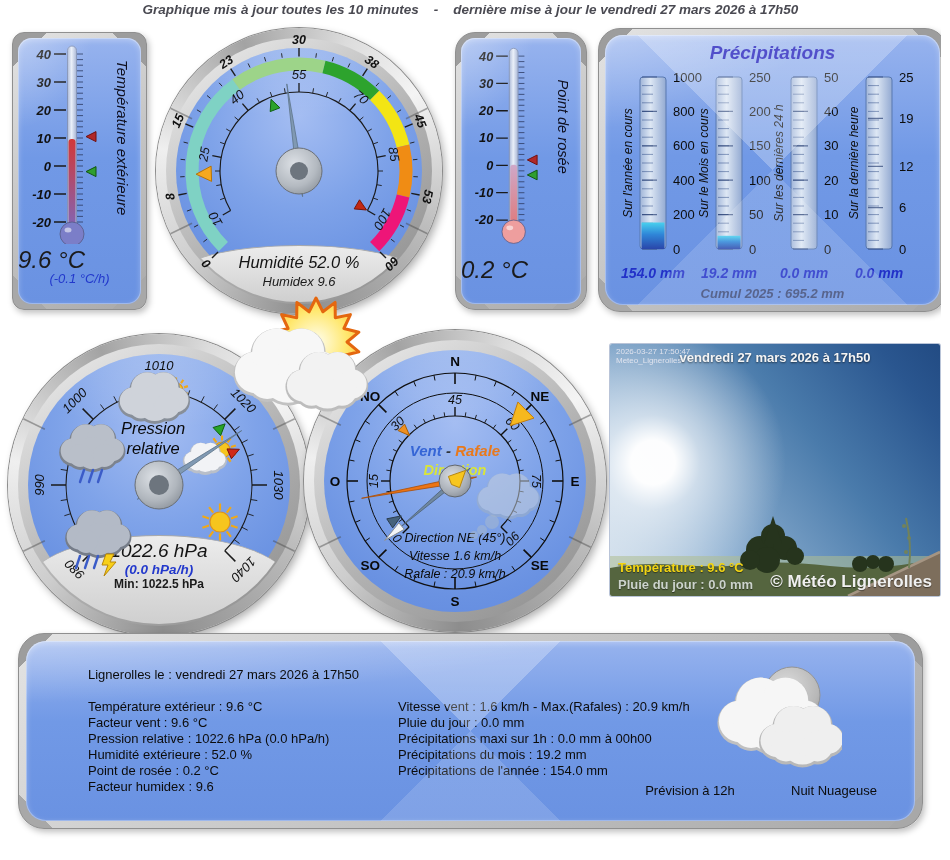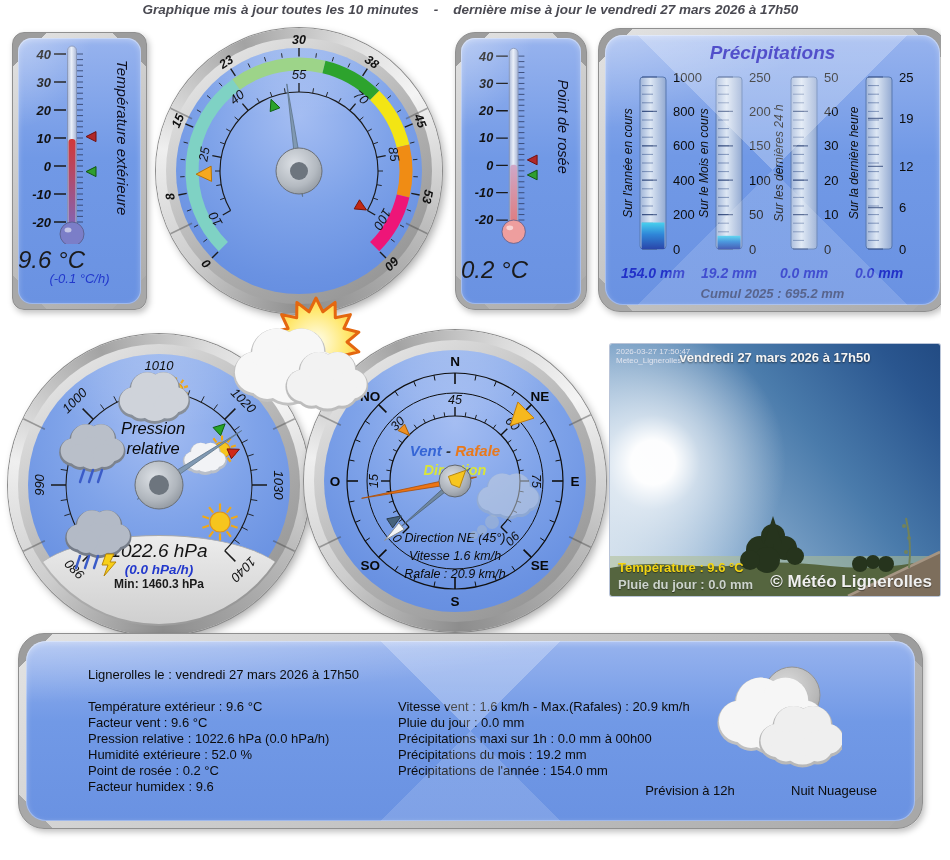--- a/index.html
+++ b/index.html
@@ -204,20 +204,26 @@
         </svg>
       <div class="thermo-value">9.6 °C</div>
       <div class="thermo-trend">(-0.1 °C/h)</div>
     </div>
   </div>
 
   <div class="gauge" style="left:156px;top:28px;width:286px;height:286px;">
     <div class="ring"></div>
     <div class="ring2"></div>
     <div class="face"></div>
+    <div class="face-clip">
+      <div class="chord" style="height:56px;">
+        <div class="chord-l1">Humidité 52.0  %</div>
+        <div class="chord-l2">Humidex 9.6</div>
+      </div>
+    </div>
     <svg id="humiditySvg" width="286" height="286" viewBox="0 0 286 286">
         <defs>
           <radialGradient id="hubg" cx="0.4" cy="0.35" r="0.8">
             <stop offset="0%" stop-color="#dde1e6"></stop>
             <stop offset="60%" stop-color="#b4bac1"></stop>
             <stop offset="100%" stop-color="#868d95"></stop>
           </radialGradient>
         </defs>
         <path d="M 67.34 218.66 A 107 107 0 0 1 80.11 56.44" stroke="#7fd2c4" stroke-width="13" fill="none"></path>
         <path d="M 80.11 56.44 A 107 107 0 0 1 167.98 38.96" stroke="#9dd489" stroke-width="13" fill="none"></path>
@@ -573,21 +579,21 @@
   </div>
 
   <div class="gauge" style="left:8px;top:334px;width:302px;height:302px;">
     <div class="ring"></div>
     <div class="ring2"></div>
     <div class="face"></div>
     <div class="face-clip">
       <div class="chord" style="height:88px;">
         <div class="pchord-v">1022.6 hPa</div>
         <div class="pchord-t">(0.0 hPa/h)</div>
-        <div class="pchord-m">Min: 1460.3 hPa</div>
+        <div class="pchord-m">Min: 1022.5 hPa</div>
       </div>
     </div>
     <svg id="pressureSvg" width="302" height="302" viewBox="0 0 302 302">
       <text class="pg-title" x="145" y="100">Pression</text>
       <text class="pg-title" x="145" y="120">relative</text>
     <defs>
           <radialGradient id="hubg2" cx="0.4" cy="0.35" r="0.8">
             <stop offset="0%" stop-color="#dde1e6"></stop>
             <stop offset="60%" stop-color="#b0b6bd"></stop>
             <stop offset="100%" stop-color="#828992"></stop>

